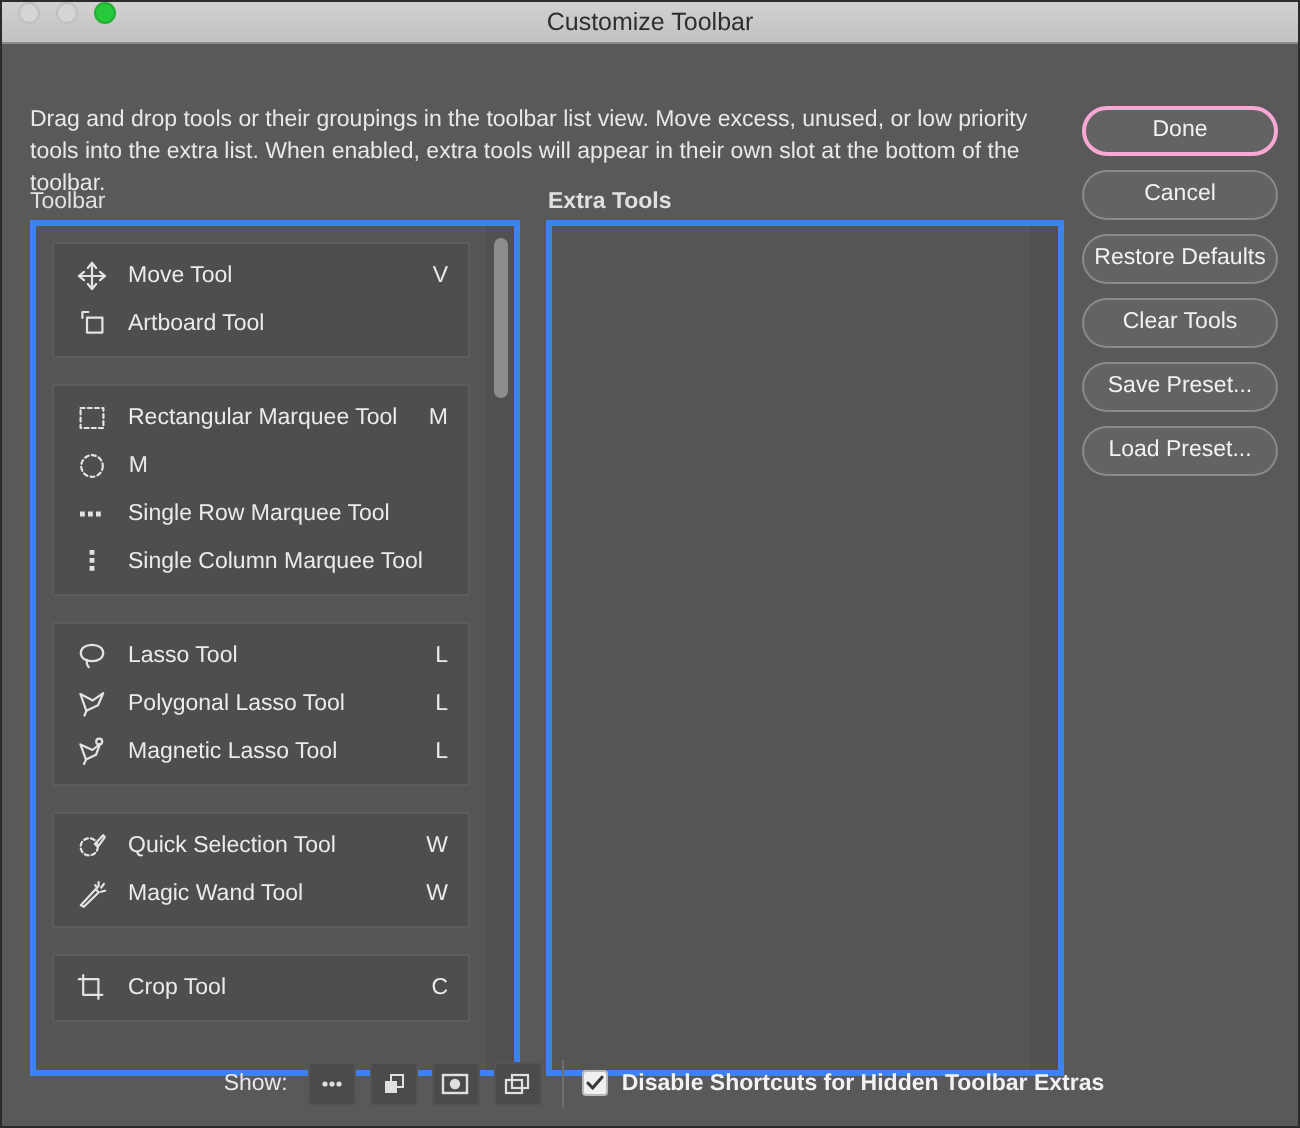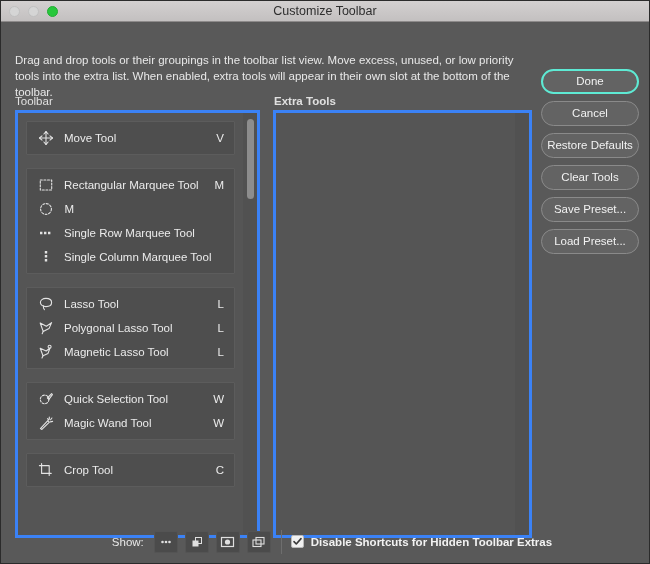--- a/index.html
+++ b/index.html
@@ -20,21 +20,21 @@
     border: 1px solid #2b2b2b;
   }
 
   
   .titlebar {
     position: relative;
     height: 20px;
     background: linear-gradient(to bottom, #d3d0d0 0%, #c3c0c0 100%);
     border-bottom: 1px solid #8d8a8a;
     display: flex;
-    align-items: center;
+    align-items: flex-start;
   }
   .traffic {
     display: flex;
     gap: 8px;
     margin-left: 8px;
   }
   .light {
     width: 11px;
     height: 11px;
     border-radius: 50%;
@@ -183,23 +183,22 @@
     border: 1px solid #8a8a8a;
     color: #f2f2f2;
     font-size: 11.5px;
     font-family: "Liberation Sans", sans-serif;
     text-align: center;
     box-sizing: border-box;
     padding: 0;
     cursor: default;
   }
   .btn.default {
-    border: 2px solid #5eead4;
+    border: 2px solid #f9a8d4;
     line-height: 21px;
-    margin-top: 16px;
   }
   .btn.gap-top { margin-top: 4px; }
 
   
   .footer {
     position: absolute;
     left: 0;
     bottom: 0;
     width: 100%;
     height: 47px;
@@ -280,20 +279,30 @@
             <div class="tool-row">
               <span class="tool-icon">
                 <svg width="16" height="16" viewBox="0 0 16 16">
                   <path d="M8 1.5 V14.5 M1.5 8 H14.5" fill="none" stroke="#e3e3e3" stroke-width="1.1" stroke-linecap="round" stroke-linejoin="round"></path>
                   <path d="M8 1.5 L5.9 4 M8 1.5 L10.1 4 M8 14.5 L5.9 12 M8 14.5 L10.1 12 M1.5 8 L4 5.9 M1.5 8 L4 10.1 M14.5 8 L12 5.9 M14.5 8 L12 10.1" fill="none" stroke="#e3e3e3" stroke-width="1.1" stroke-linecap="round" stroke-linejoin="round"></path>
                 </svg>
               </span>
               <span class="tool-name">Move Tool</span>
               <span class="tool-key">V</span>
             </div>
+            <div class="tool-row">
+              <span class="tool-icon">
+                <svg width="16" height="16" viewBox="0 0 16 16">
+                  <path d="M3.2 2 V5 M6.2 2 H3.2" fill="none" stroke="#e3e3e3" stroke-width="1.1" stroke-linecap="round" stroke-linejoin="round"></path>
+                  <path d="M5.5 4.8 H13.2 V12.3 H5.5 Z" fill="none" stroke="#e3e3e3" stroke-width="1.1" stroke-linecap="round" stroke-linejoin="round"></path>
+                </svg>
+              </span>
+              <span class="tool-name">Artboard Tool</span>
+              <span class="tool-key"></span>
+            </div>
           </div>
           <div class="tool-group">
             <div class="tool-row">
               <span class="tool-icon">
                 <svg width="16" height="16" viewBox="0 0 16 16">
                   <rect x="2.3" y="3" width="11.4" height="10" fill="none" stroke="#e3e3e3" stroke-width="1.1" stroke-linecap="round" stroke-linejoin="round" stroke-dasharray="2 1.6"></rect>
                 </svg>
               </span>
               <span class="tool-name">Rectangular Marquee Tool</span>
               <span class="tool-key">M</span>

